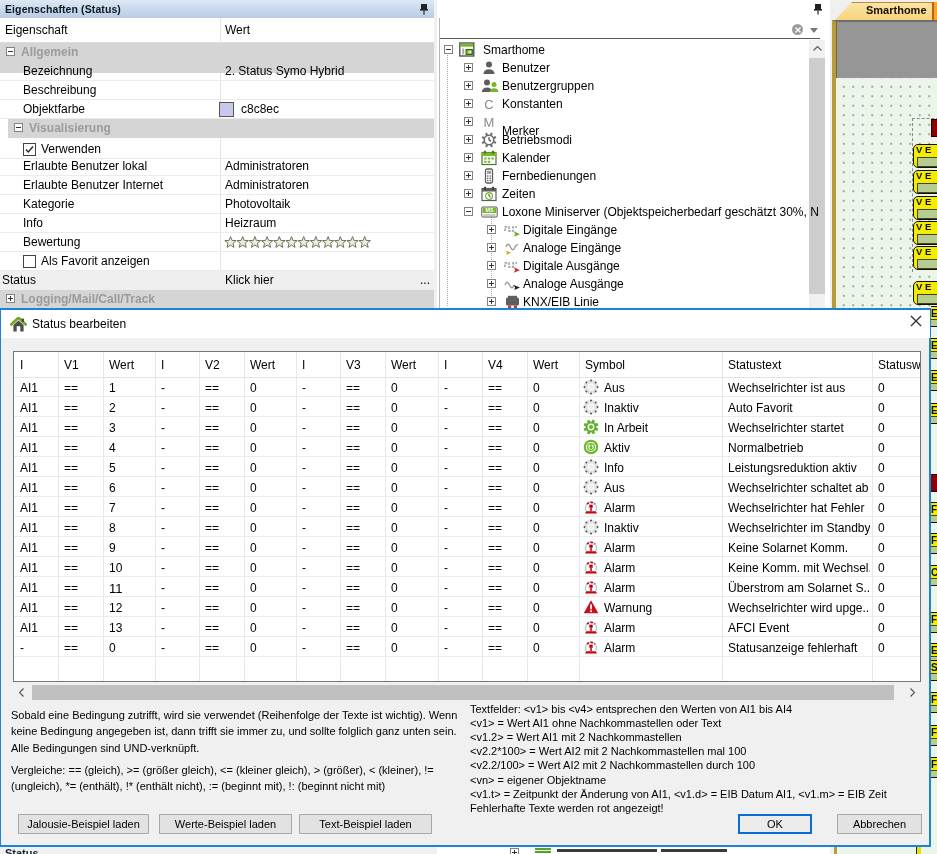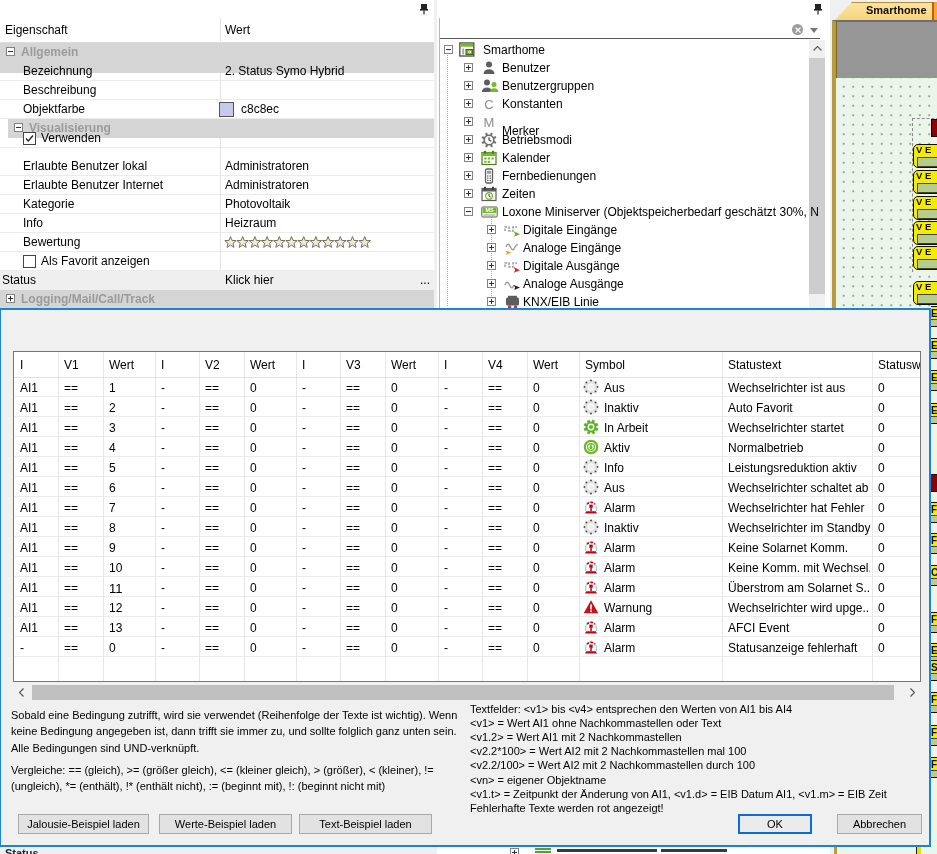--- a/index.html
+++ b/index.html
@@ -65,20 +65,21 @@
       </div>
       <div class="abs" style="left:83px;top:281px;width:30px;height:24px;background:#f4ec00;border:1.5px solid #111;border-radius:5px;box-sizing:border-box;">
         <span style="position:absolute;left:2px;top:-1px;font-size:9.5px;font-weight:bold;color:#111;">V</span>
         <span style="position:absolute;left:11px;top:-1px;font-size:9.5px;font-weight:bold;color:#111;">E</span>
         <div style="position:absolute;left:3px;top:12px;width:28px;height:8px;background:#b7cc92;border:1px solid #444418;"></div>
       </div>
     </div>
 </div>
 
 <div class="abs" id="props" style="left:0;top:0;width:434px;height:308px;background:#fff;overflow:hidden;">
+  <div class="cap abs" style="left:0;top:0;width:434px;height:18px;">Eigenschaften (Status)</div>
   <svg class="abs" style="left:418px;top:3px;" width="12" height="13" viewBox="0 0 12 13">
     <g fill="#222">
         <rect x="3" y="1" width="6" height="6"></rect>
         <rect x="2" y="6" width="8" height="1.6"></rect>
         <rect x="5.4" y="7.5" width="1.2" height="4"></rect>
       </g>
   </svg>
   <div class="row" style="top:18px;height:24px;line-height:24px;">
     <span style="position:absolute;left:5px;">Eigenschaft</span>
     <span style="position:absolute;left:225px;">Wert</span>
@@ -107,21 +108,21 @@
         <span style="position:absolute;left:219px;top:2px;width:13px;height:13px;background:#c8c8ec;border:1px solid #555;"></span>
         <span style="position:absolute;left:241px;">c8c8ec</span>
         <span class="hline" style="left:0;top:18px;width:435px;"></span>
       </div>
       <div class="row grp" style="top:118.9px;height:19px;line-height:19px;margin-left:8px;">
         <span class="pm" style="left:6px;top:4px;">
           <b></b>
         </span>
         <span class="lbl" style="position:absolute;left:21px;">Visualisierung</span>
       </div>
-      <div class="row" style="top:129px;height:32px;line-height:19px;">
+      <div class="row" style="top:140px;height:32px;line-height:19px;">
         <span style="position:absolute;left:23px;top:3px;width:11px;height:11px;border:1px solid #444;background:#fff;">
           <svg width="11" height="11" viewBox="0 0 11 11" style="position:absolute;left:0;top:0;">
             <path d="M2 5.5 L4.3 8 L9 2.5" stroke="#222" stroke-width="1.3" fill="none"></path>
           </svg>
         </span>
         <span style="position:absolute;left:41px;">Verwenden</span>
         <span class="hline" style="left:0;top:18px;width:435px;"></span>
       </div>
       <div class="row" style="top:157px;height:19px;line-height:19px;">
         <span style="position:absolute;left:23px;">Erlaubte Benutzer lokal</span>
@@ -374,20 +375,31 @@
           <rect x="2" y="3.5" width="13" height="8" rx="1.5" fill="#5d5d5d"></rect>
           <rect x="4" y="1.8" width="9" height="3" fill="#5d5d5d"></rect>
           <rect x="4" y="11.5" width="3.2" height="3" fill="#c33"></rect>
           <rect x="9.8" y="11.5" width="3.2" height="3" fill="#c33"></rect>
         </svg></span>
       <span class="tree-item" style="left:86px;top:294px;line-height:16px;">KNX/EIB Linie</span>
     </div>
 </div>
 
 <div class="abs" id="dlg" style="left:0;top:308px;width:931px;height:539px;background:#f0f0f0;border:1px solid #1d83d8;border-top:2px solid #1d83d8;border-bottom:2px solid #1d83d8;border-right:2px solid #1d83d8;box-sizing:border-box;">
+  <div class="abs" style="left:0;top:0;width:929px;height:28px;background:#fff;">
+    <svg class="abs" style="left:9px;top:7px;" width="17" height="16" viewBox="0 0 17 16">
+      <path d="M0.5 8.2 L8.5 0.8 L16.5 8.2" stroke="#76a91f" stroke-width="2.8" fill="none"></path>
+      <path d="M3.4 8 L8.5 3.4 L13.6 8 L13.6 14.5 L10.3 14.5 L10.3 9.3 L6.7 9.3 L6.7 14.5 L3.4 14.5 Z" fill="#4d4d4d"></path>
+      <rect x="11.6" y="1.6" width="2.4" height="3.4" fill="#4d4d4d"></rect>
+    </svg>
+    <span style="position:absolute;left:31px;top:7px;font-size:12px;color:#000;">Status bearbeiten</span>
+    <svg class="abs" style="left:909px;top:5px;" width="12" height="12" viewBox="0 0 12 12">
+        <path d="M1 1 L11 11 M11 1 L1 11" stroke="#333" stroke-width="1.4"></path>
+      </svg>
+  </div>
 
   <div class="abs" id="tbl" style="left:12px;top:41px;width:908px;height:331px;background:#fff;border:1px solid #767676;box-sizing:border-box;overflow:hidden;">
       <div class="vline" style="left:44px;top:0;height:329px;background:#e8e8e8;"></div>
       <div class="vline" style="left:89px;top:0;height:329px;background:#e8e8e8;"></div>
       <div class="vline" style="left:141px;top:0;height:329px;background:#e8e8e8;"></div>
       <div class="vline" style="left:185px;top:0;height:329px;background:#e8e8e8;"></div>
       <div class="vline" style="left:230px;top:0;height:329px;background:#e8e8e8;"></div>
       <div class="vline" style="left:282px;top:0;height:329px;background:#e8e8e8;"></div>
       <div class="vline" style="left:326px;top:0;height:329px;background:#e8e8e8;"></div>
       <div class="vline" style="left:371px;top:0;height:329px;background:#e8e8e8;"></div>

